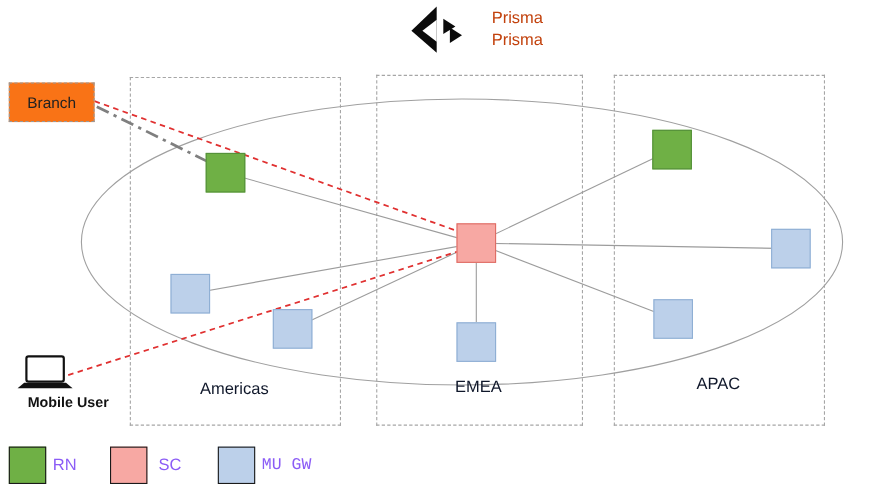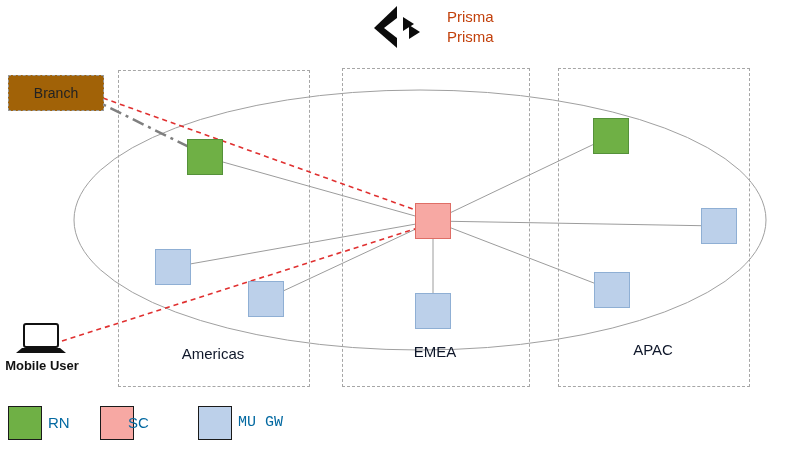--- a/index.html
+++ b/index.html
@@ -45,46 +45,46 @@
   #node-mugw-americas-1{left:155px;top:249px;}
   #node-mugw-americas-2{left:248px;top:281px;}
   #node-sc-emea{left:415px;top:203px;}
   #node-mugw-emea{left:415px;top:293px;}
   #node-rn-apac{left:593px;top:118px;}
   #node-mugw-apac-1{left:701px;top:208px;}
   #node-mugw-apac-2{left:594px;top:272px;}
 
   
   #branch-box{
-    position:absolute;left:8px;top:75px;width:96px;height:36px;z-index:4;
-    background:#a16207;border:1px dashed #9a9a9a;
+    position:absolute;left:8px;top:75px;width:78px;height:36px;z-index:4;
+    background:#f97316;border:1px dashed #9a9a9a;
     display:flex;align-items:center;justify-content:center;
     font-size:14px;color:#222;box-sizing:border-box;
   }
 
   
   #laptop-svg{position:absolute;left:8px;top:322px;z-index:4;}
   #mobile-user-label{
     position:absolute;left:0px;top:358px;width:84px;z-index:4;
-    text-align:center;font-size:13px;font-weight:600;color:#111;
+    text-align:center;font-size:13px;font-weight:600;color:#111;padding-left:20px;
   }
 
   
   .legend-swatch{
     position:absolute;width:34px;height:34px;top:406px;z-index:4;border:1px solid;
     box-sizing:border-box;
   }
   #legend-rn-swatch{left:8px;}
   #legend-sc-swatch{left:100px;}
   #legend-mugw-swatch{left:198px;}
   .legend-label{
-    position:absolute;top:414px;z-index:4;font-size:15px;color:#0369a1;
+    position:absolute;top:414px;z-index:4;font-size:15px;color:#8b5cf6;
   }
   #legend-rn-label{left:48px;}
-  #legend-sc-label{left:128px;}
+  #legend-sc-label{left:144px;}
   #legend-mugw-label{left:238px;font-family:Liberation Mono, monospace;}
 </style>
 </head>
 <body>
 
 <div id="stage">
 
   <svg id="logo-svg" width="56" height="46" aria-hidden="true">
     <polygon points="27,1 4,23 27,43" fill="#0b0b0b"></polygon>
     <polygon points="27,13 14,23 27,33" fill="#ffffff"></polygon>

